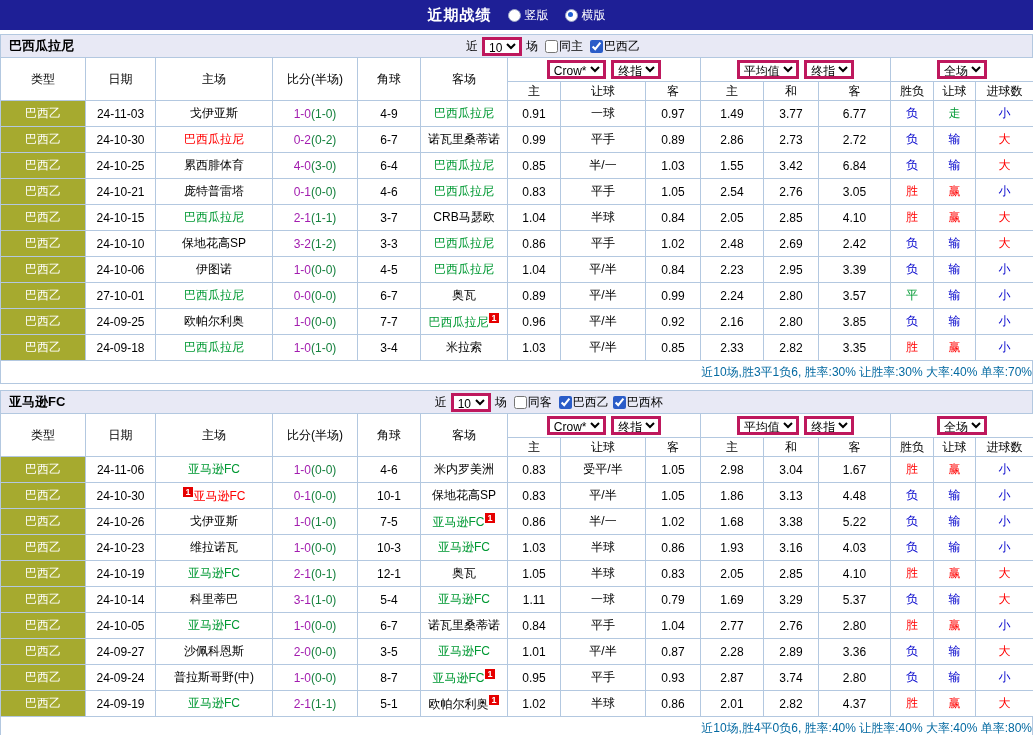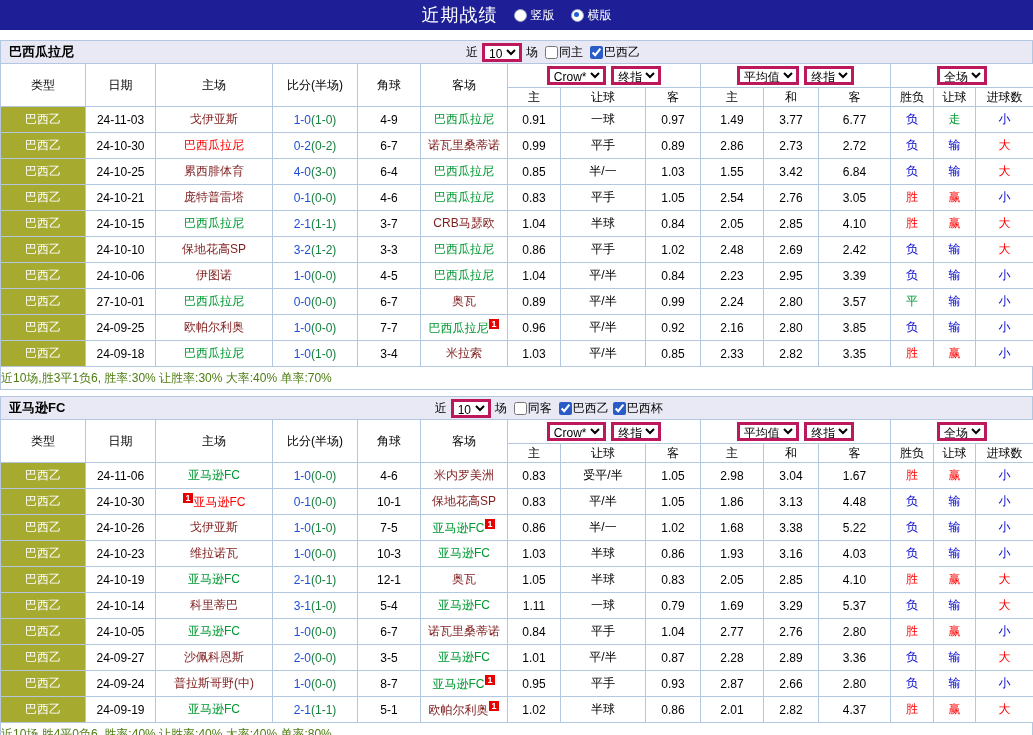--- a/index.html
+++ b/index.html
@@ -1,44 +1,44 @@
 <!DOCTYPE html>
 <html><head>
 <meta charset="utf-8">
 <style>
   html,body{margin:0;padding:0}
   body{width:1033px;background:#fff;font-family:"Liberation Sans","DejaVu Sans",sans-serif;font-size:12px;color:#000}
   .topbar{height:30px;background:#1e1f96;display:flex;align-items:center;justify-content:center;gap:16px;border-bottom:1px solid #fff}
-  .topbar .title{color:#fff;font-weight:normal;font-size:18px;letter-spacing:1px}
+  .topbar .title{color:#fff;font-weight:bold;font-size:15px;letter-spacing:1px}
   .radio-opt{display:inline-flex;align-items:center;gap:4px;color:#fff;font-size:12px;cursor:pointer}
   .radio{width:11px;height:11px;border-radius:50%;background:#fff;border:1px solid #9aa4c8;display:inline-block;position:relative}
   .radio.checked::after{content:"";position:absolute;left:2px;top:2px;width:5px;height:5px;border-radius:50%;background:#1e5fd4}
-  .section{margin-top:9px}
+  .section{margin-top:3px}
   .section + .section{margin-top:6px}
   .section-bar{height:23px;background:#e8e9f5;border:1px solid #b3c8e0;border-bottom:none;display:flex;align-items:center;font-size:13px;box-sizing:border-box}
   .team-name{font-weight:bold;padding-left:8px;white-space:nowrap}
   .filter-bar{flex:1;display:flex;align-items:center;justify-content:center;gap:3px;font-size:12px}
   .chk{display:inline-flex;align-items:center;cursor:pointer}
   .league-filters{display:inline-flex;align-items:center}
   select{font-size:12px;font-family:inherit;border:3px solid #be185d;background:#fff;height:19px;margin:0 1px}
   input[type=checkbox]{width:13px;height:13px;accent-color:#2a5cc8;margin:0 1px 0 4px;vertical-align:-2px}
   table.stats{width:1033px;border-collapse:collapse;table-layout:fixed}
   table.stats th,table.stats td{border:1px solid #b3c8e0;text-align:center;white-space:nowrap;overflow:hidden;padding:0;font-weight:normal}
   thead tr.grp th{height:23px}
   thead tr.sub th{height:18px}
   tbody tr{height:26px}
   td.type-cell{background:#a6aa2f;color:#fff;font-weight:bold}
   .c-red{color:#f00}
   .c-green{color:#009933}
   .c-blue{color:#0000cc}
-  .c-black{color:#7f1d1d}
-  .ft{color:#1d4ed8}
+  .c-black{color:#000000}
+  .ft{color:#a21caf}
   .ht{color:#15803d}
   .redcard{background:#e60000;color:#fff;font-size:9px;line-height:11px;padding:0 2px;margin:0 1px;font-weight:bold}
-  .section-footer{border:1px solid #b3c8e0;border-top:none;height:23px;line-height:23px;text-align:left;color:#4d7c0f;box-sizing:border-box}
+  .section-footer{border:1px solid #b3c8e0;border-top:none;height:23px;line-height:23px;text-align:right;color:#0369a1;box-sizing:border-box}
 </style>
 </head>
 <body>
 
 <div class="topbar">
   <span class="title">近期战绩</span>
   <label class="radio-opt">
     <span class="radio"></span>
     <span>竖版</span>
   </label>
@@ -508,21 +508,21 @@
             <td class="type-cell">巴西乙</td>
             <td>24-09-24</td>
             <td><span class="c-black">普拉斯哥野(中)</span></td>
             <td><span class="ft">1-0</span><span class="ht">(0-0)</span></td>
             <td>8-7</td>
             <td><span class="c-green">亚马逊FC</span><sup class="redcard">1</sup></td>
             <td>0.95</td>
             <td>平手</td>
             <td>0.93</td>
             <td>2.87</td>
-            <td>2.66</td>
+            <td>3.74</td>
             <td>2.80</td>
             <td class="c-blue">负</td>
             <td class="c-blue">输</td>
             <td class="c-blue">小</td>
           </tr>
           <tr>
             <td class="type-cell">巴西乙</td>
             <td>24-09-19</td>
             <td><span class="c-green">亚马逊FC</span></td>
             <td><span class="ft">2-1</span><span class="ht">(1-1)</span></td>

